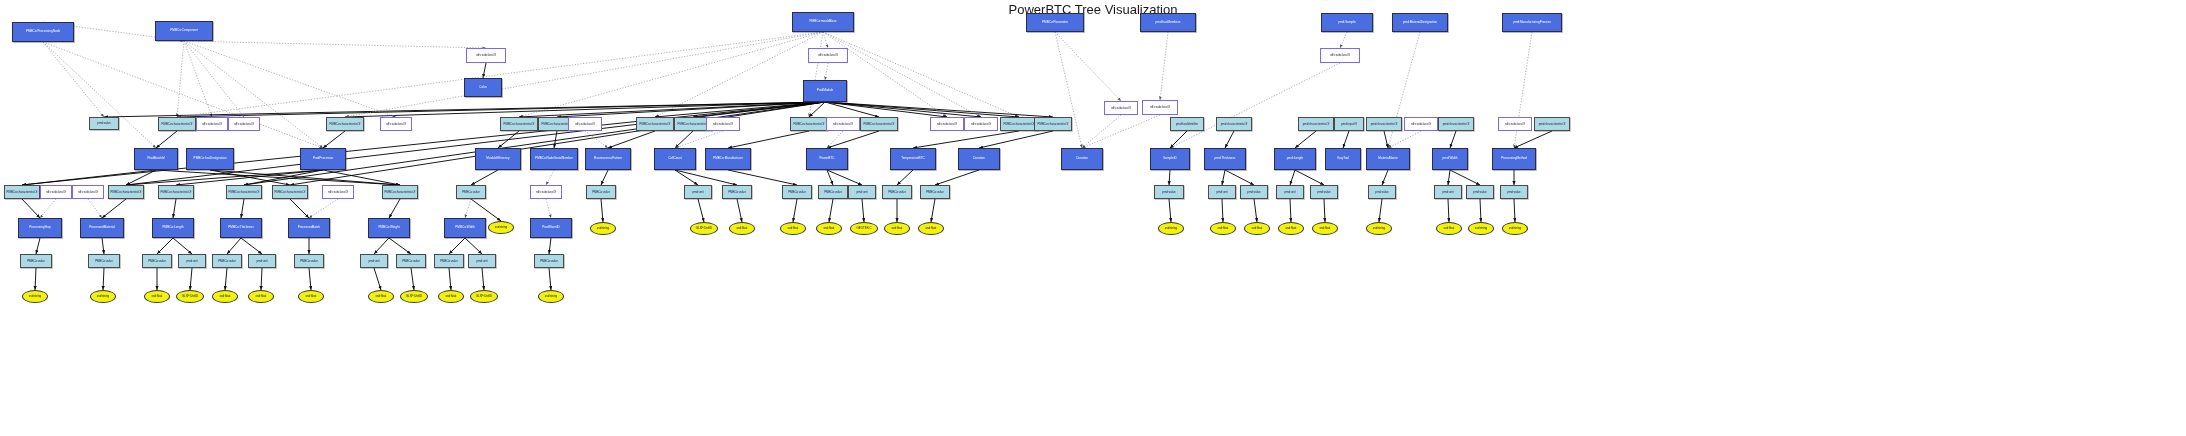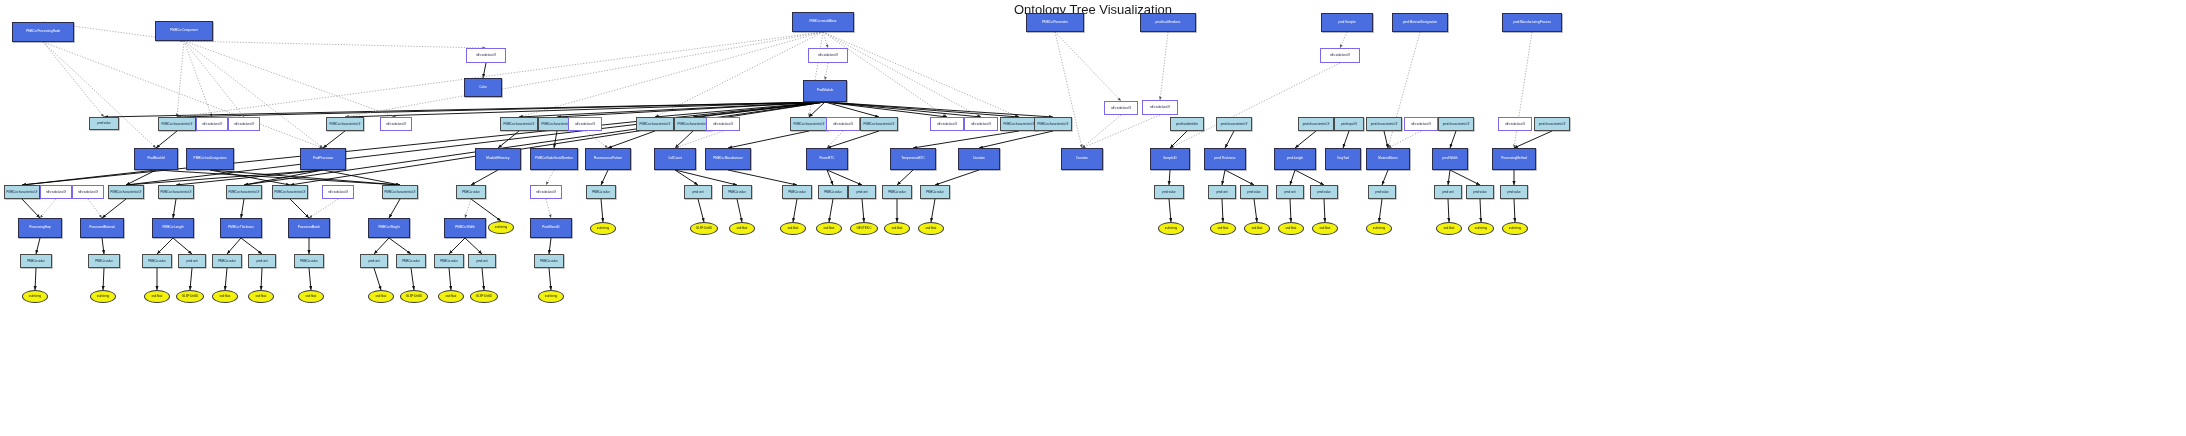--- a/index.html
+++ b/index.html
@@ -14,21 +14,21 @@
   .n-prop{background:#add8e6;border:1px solid #4a4a4a;color:#10203a;font-size:2.9px;
           box-shadow:0.8px 0.8px 0 rgba(60,60,60,.35);}
   .n-sub{background:#ffffff;border:1px solid #7b68ee;color:#22224a;font-size:2.9px;}
   .n-lit{background:#f2f20d;border:1px solid #3a3a3a;color:#101010;font-size:2.9px;border-radius:50%;}
   .node span{display:block;transform:scale(1);padding:0 1px;}
 </style>
 </head>
 <body>
 
 <div id="stage">
-  <div class="title">Ontology Tree Visualization</div>
+  <div class="title">PowerBTC Tree Visualization</div>
   <svg id="edges">
     <defs>
       <marker id="ah" markerWidth="5" markerHeight="5" refX="4.4" refY="1.8" orient="auto">
         <path d="M0,0 L4.4,1.8 L0,3.6 z" fill="#111"></path>
       </marker>
       <marker id="ahd" markerWidth="5" markerHeight="5" refX="4.4" refY="1.8" orient="auto">
         <path d="M0,0 L4.4,1.8 L0,3.6 z" fill="#555"></path>
       </marker>
     </defs>
     <g id="edge-group">

